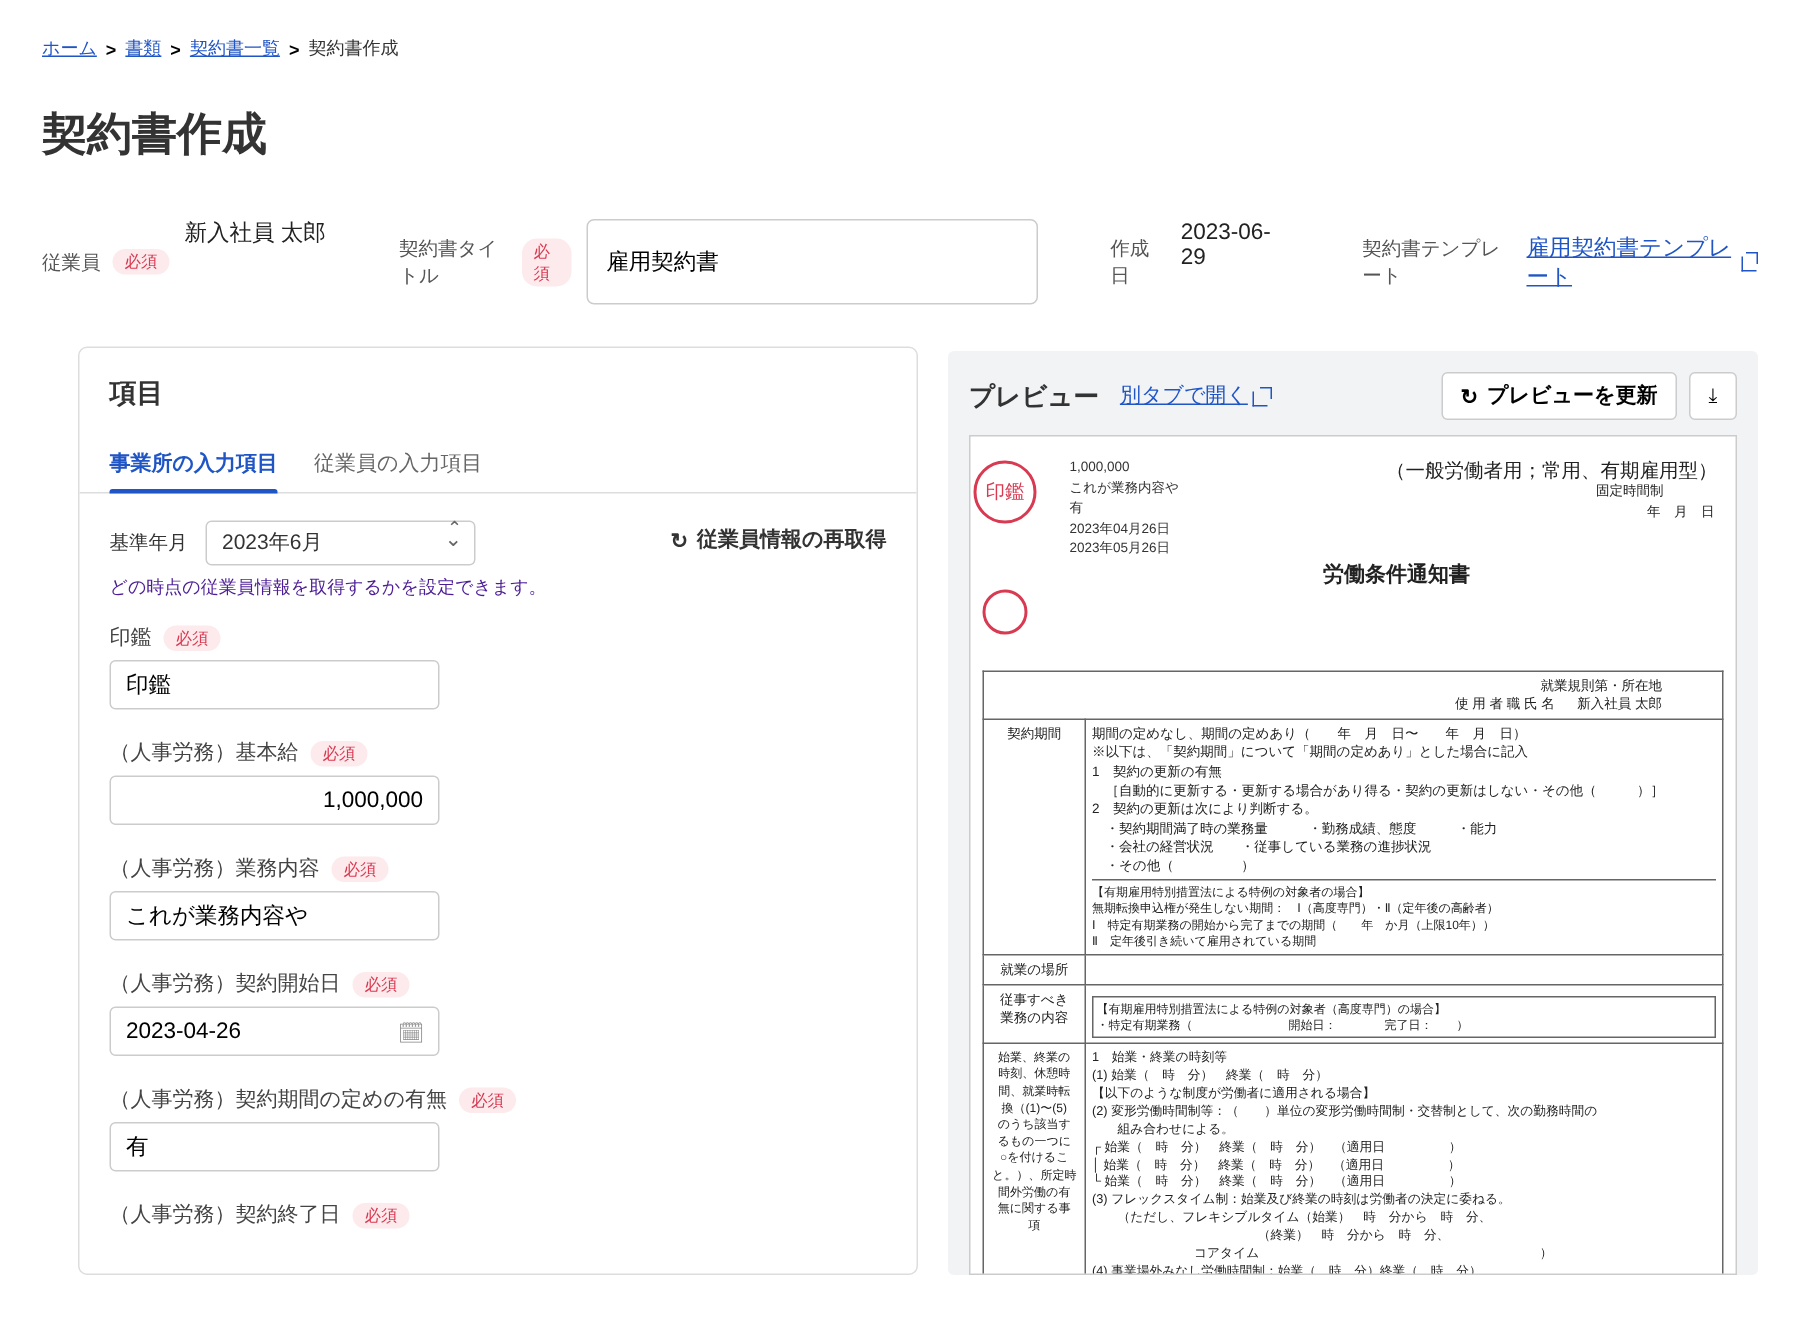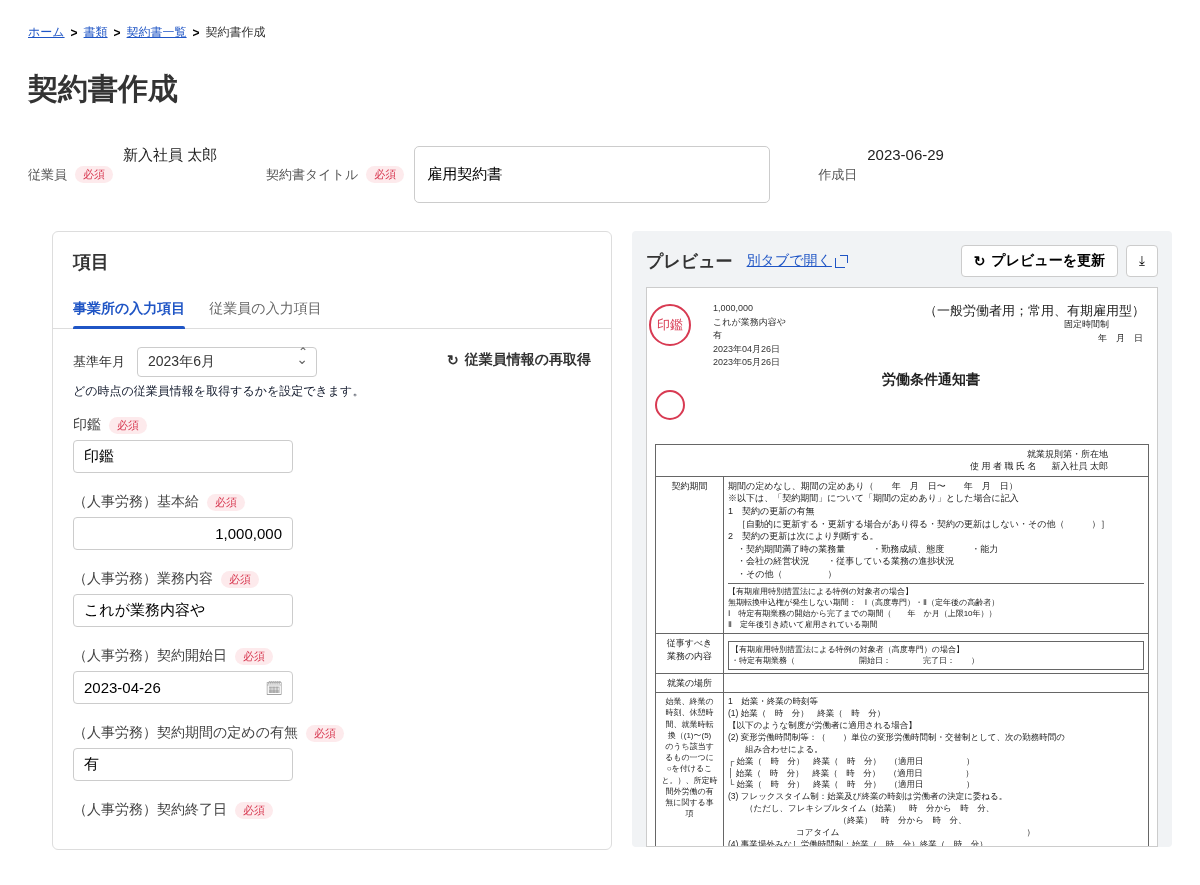--- a/index.html
+++ b/index.html
@@ -10,36 +10,36 @@
 .breadcrumb .sep { color: #000; font-weight: bold; }
 .breadcrumb .cur { color: #333; }
 h1.title { font-size: 30px; font-weight: 700; margin-bottom: 36px; }
 .form-row { display: flex; gap: 48px; margin-bottom: 28px; }
 .form-col { display: flex; flex-direction: row; gap: 10px; }
 .label-row { display: flex; align-items: center; gap: 8px; font-size: 13px; color: #555; }
 .badge-req { background: #fdeaec; color: #d83a52; font-size: 11px; padding: 1px 8px; border-radius: 10px; }
 .static-val { font-size: 15px; color: #222; }
 .static-link { color: #1f55c5; text-decoration: underline; font-size: 15px; display: inline-flex; align-items: center; gap: 4px; }
 .text-input { border: 1px solid #ccc; border-radius: 5px; padding: 19px 12px; font-size: 15px; width: 356px; }
-.main-2col { display: flex; gap: 20px; align-items: flex-start; padding-left: 24px; }
+.main-2col { display: flex; gap: 20px; align-items: flex-end; padding-left: 24px; }
 .panel-left { border: 1px solid #ddd; border-radius: 6px; width: 580px; background: #fff; }
 .panel-left h2 { font-size: 18px; font-weight: 700; padding: 18px 20px 12px; }
 .tabs { display: flex; border-bottom: 1px solid #ddd; padding: 0 20px; gap: 24px; margin-top: 6px; }
 .tab { padding: 8px 0 10px; font-size: 14px; color: #666; cursor: pointer; position: relative; }
 .tab.active { color: #1f55c5; font-weight: 600; }
 .tab.active::after { content:""; position:absolute; left:0; right:0; bottom:-1px; height:3px; background:#1f55c5; border-radius:2px 2px 0 0; }
 .panel-body { padding: 18px 20px 24px; }
 .refrow { display: flex; align-items: flex-start; gap: 20px; margin-bottom: 16px; }
 .refrow .lft { flex:1; }
 .refdate { display:flex; align-items:center; gap:12px; margin-bottom:6px; }
 .refdate label { font-size:13px; }
 .select-like { border:1px solid #ccc; border-radius:4px; padding:5px 26px 5px 10px; font-size:14px; position:relative; min-width:180px; display:inline-block; }
 .select-like::after { content:"⌄"; position:absolute; right:8px; top:3px; font-size:14px; color:#666; }
 .select-like::before { content:"⌃"; position:absolute; right:8px; top:-3px; font-size:12px; color:#666; }
-.hint { font-size:12px; color:#0f172a;font-family:Liberation Mono, monospace; }
+.hint { font-size:12px; color:#4c1d95;font-family:Liberation Mono, monospace; }
 .refetch { display:flex; align-items:center; gap:6px; font-size:14px; font-weight:600; color:#333; cursor:pointer; white-space:nowrap; margin-top:4px; }
 .field { margin-bottom: 20px; }
 .field-label { display:flex; align-items:center; gap:8px; font-size:14px; color:#444; margin-bottom:6px; }
 .field input[type=text] { width: 220px; border:1px solid #ccc; border-radius:4px; padding:7px 10px; font-size:15px; }
 .field input.right { text-align:right; }
 .field .date-wrap { position:relative; display:inline-block; }
 .field .date-wrap input { padding-right:34px; }
 .field .date-wrap .cal { position:absolute; right:10px; top:50%; transform:translateY(-50%); color:#888; pointer-events:none; }
 .panel-right { flex:1; background:#f1f3f5; border-radius:4px; padding:14px 14px 0; min-width: 540px; }
 .preview-head { display:flex; align-items:center; gap:14px; margin-bottom:10px; }
@@ -97,20 +97,29 @@
         <span class="badge-req">必須</span>
       </div>
       <input class="text-input" type="text" value="雇用契約書" style="">
     </div>
     <div class="form-col" style="min-width:120px">
       <div class="label-row">
         <span>作成日</span>
       </div>
       <div class="static-val">2023-06-29</div>
     </div>
+    <div class="form-col">
+      <div class="label-row">
+        <span>契約書テンプレート</span>
+      </div>
+      <a href="#" class="static-link">
+        <span>雇用契約書テンプレート</span>
+        <span class="ext-icon"></span>
+      </a>
+    </div>
   </div>
 
   <div class="main-2col">
 
     <div class="panel-left">
       <h2>項目</h2>
       <div class="tabs">
         <div class="tab active">事業所の入力項目</div>
         <div class="tab">従業員の入力項目</div>
       </div>
@@ -238,30 +247,30 @@
 　・契約期間満了時の業務量　　　・勤務成績、態度　　　・能力
 　・会社の経営状況　　・従事している業務の進捗状況
 　・その他（　　　　　）</div>
               <div style="border-top:1px solid #666; margin-top:2px; padding-top:2px; font-size:8px; white-space:pre-line">【有期雇用特別措置法による特例の対象者の場合】
 無期転換申込権が発生しない期間：　Ⅰ（高度専門）・Ⅱ（定年後の高齢者）
 Ⅰ　特定有期業務の開始から完了までの期間（　　年　か月（上限10年））
 Ⅱ　定年後引き続いて雇用されている期間</div>
             </td>
           </tr>
           <tr>
+            <td class="lbl">就業の場所</td>
+            <td style="height:18px"></td>
+          </tr>
+          <tr>
             <td class="lbl" style="white-space:pre-line">従事すべき
 業務の内容</td>
             <td>
               <div style="border:1px solid #666; padding:2px; margin-top:4px; font-size:8px; white-space:pre-line">【有期雇用特別措置法による特例の対象者（高度専門）の場合】
 ・特定有期業務（　　　　　　　　開始日：　　　　完了日：　　）</div>
             </td>
-          </tr>
-          <tr>
-            <td class="lbl">就業の場所</td>
-            <td style="height:18px"></td>
           </tr>
           <tr>
             <td class="lbl" style="white-space:pre-line; font-size:8px">始業、終業の
 時刻、休憩時
 間、就業時転
 換（(1)〜(5)
 のうち該当す
 るもの一つに
 ○を付けるこ
 と。）、所定時

